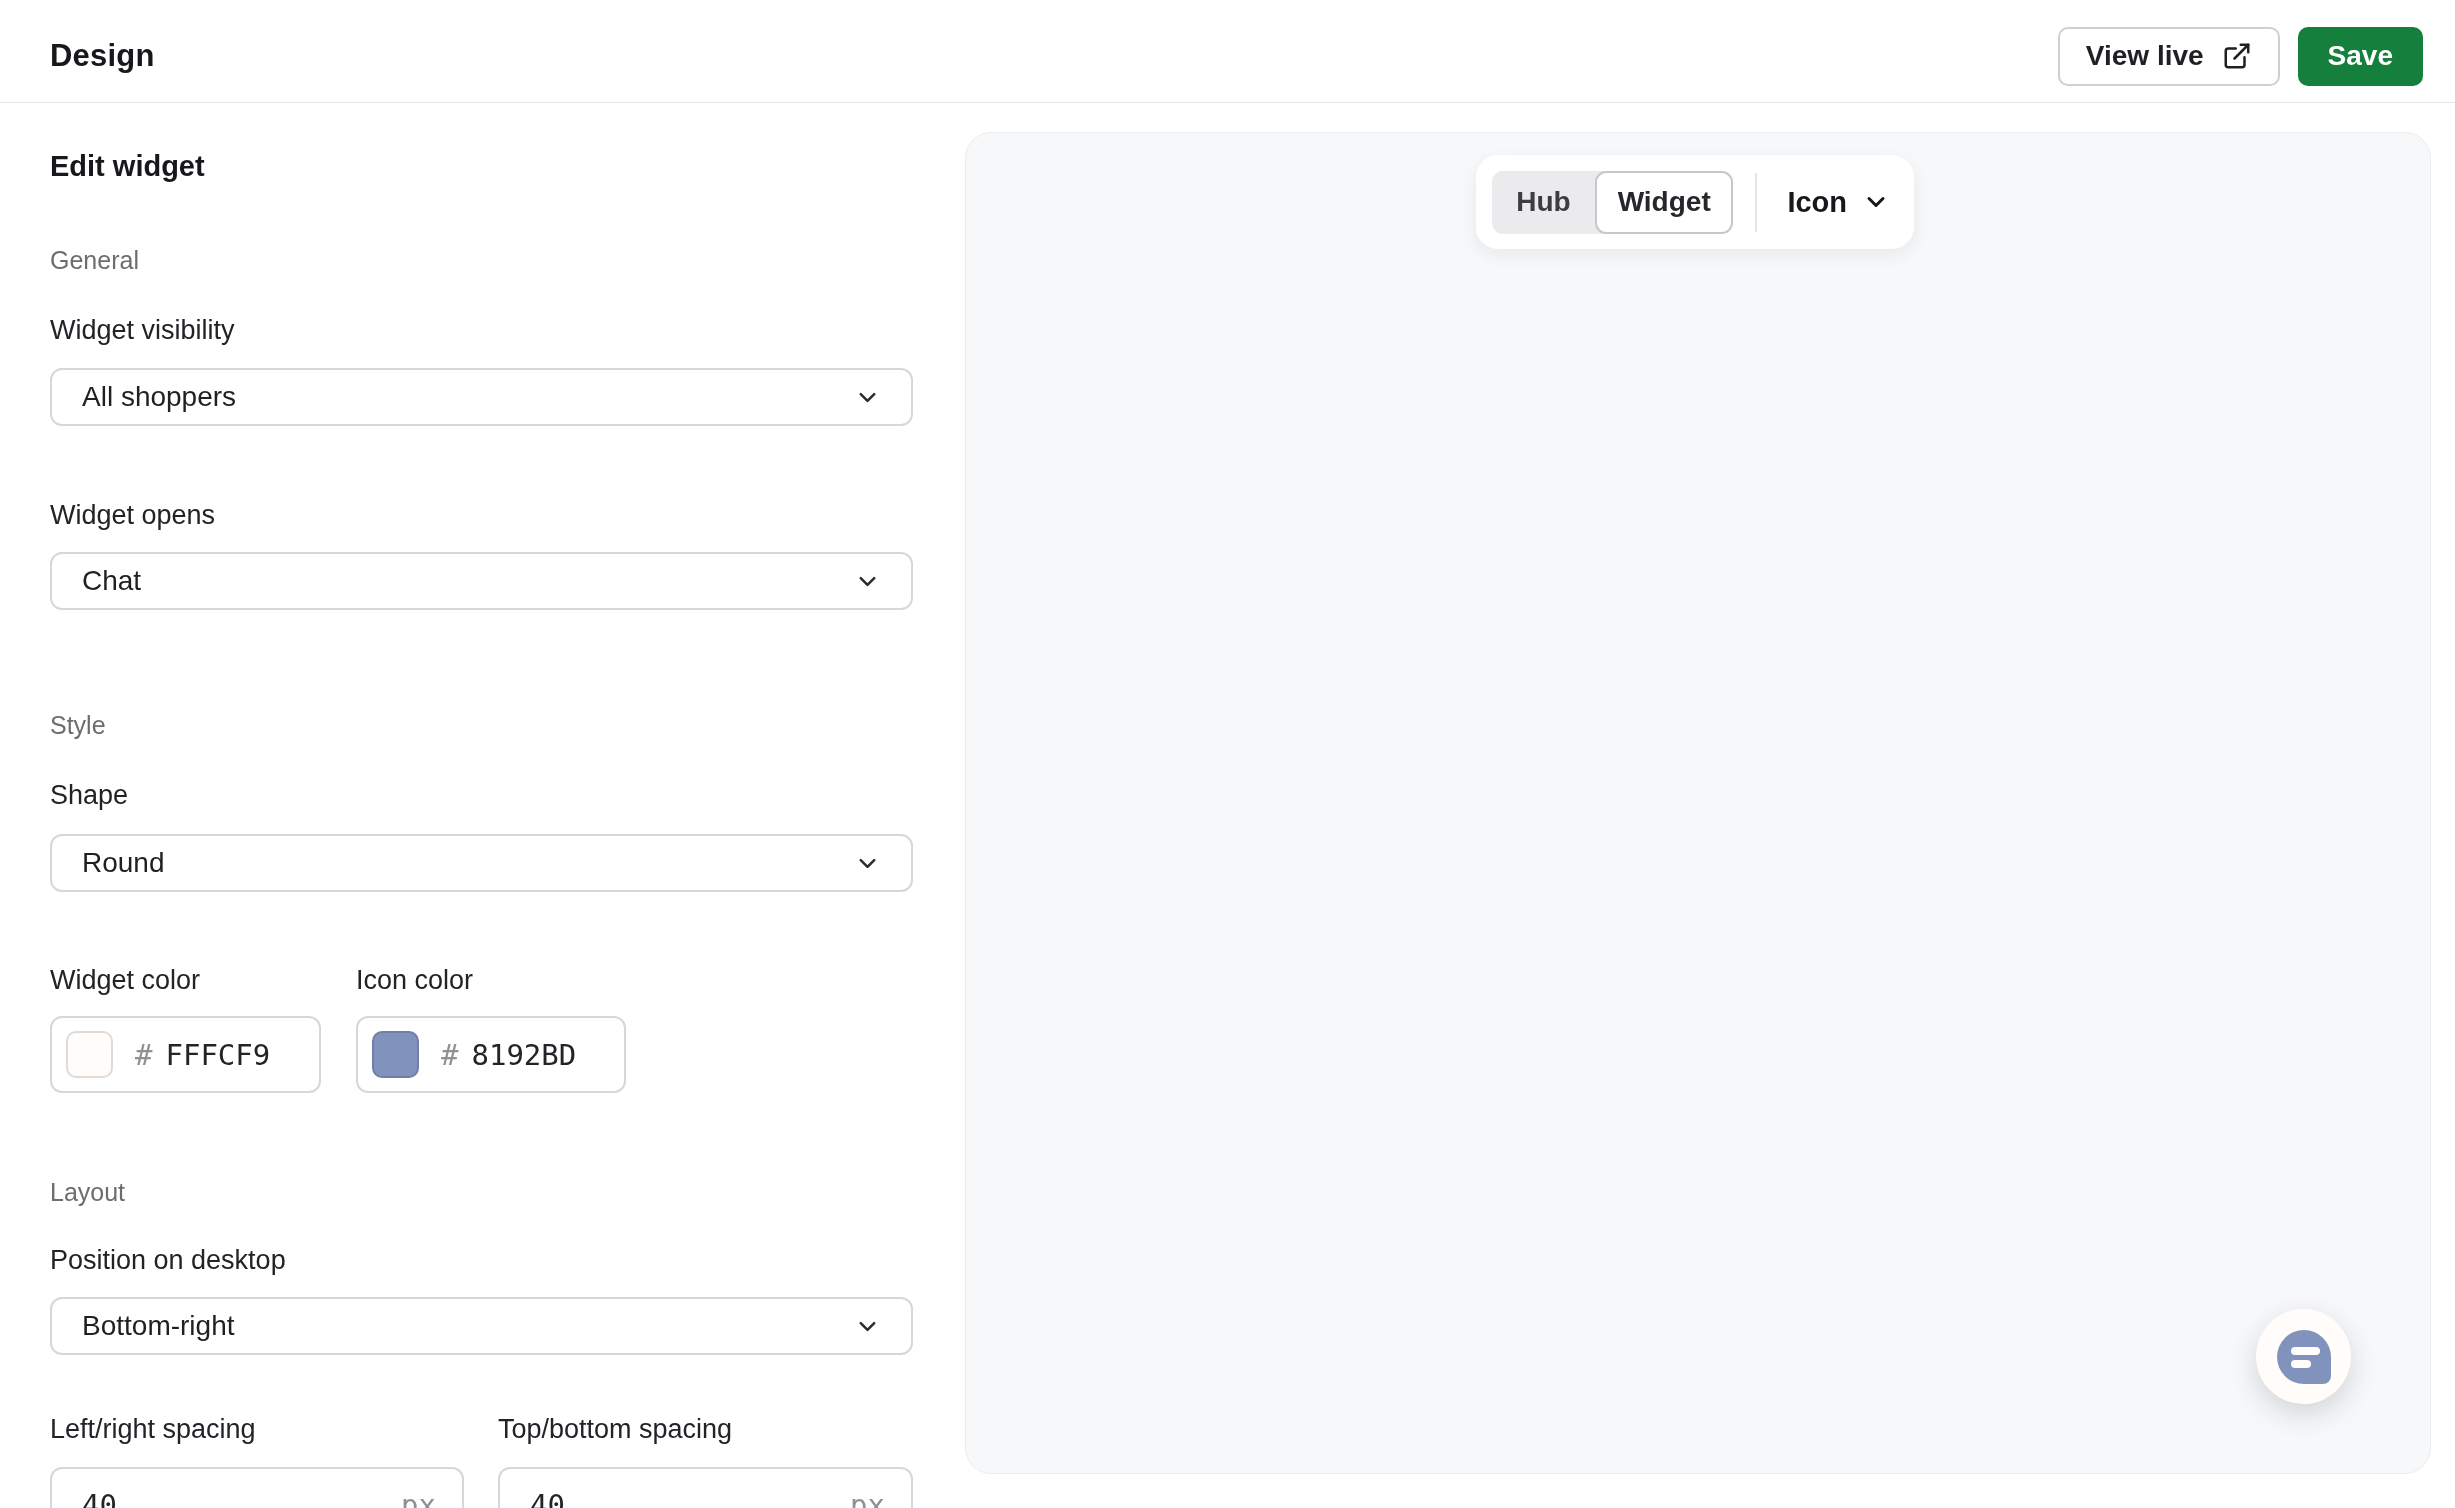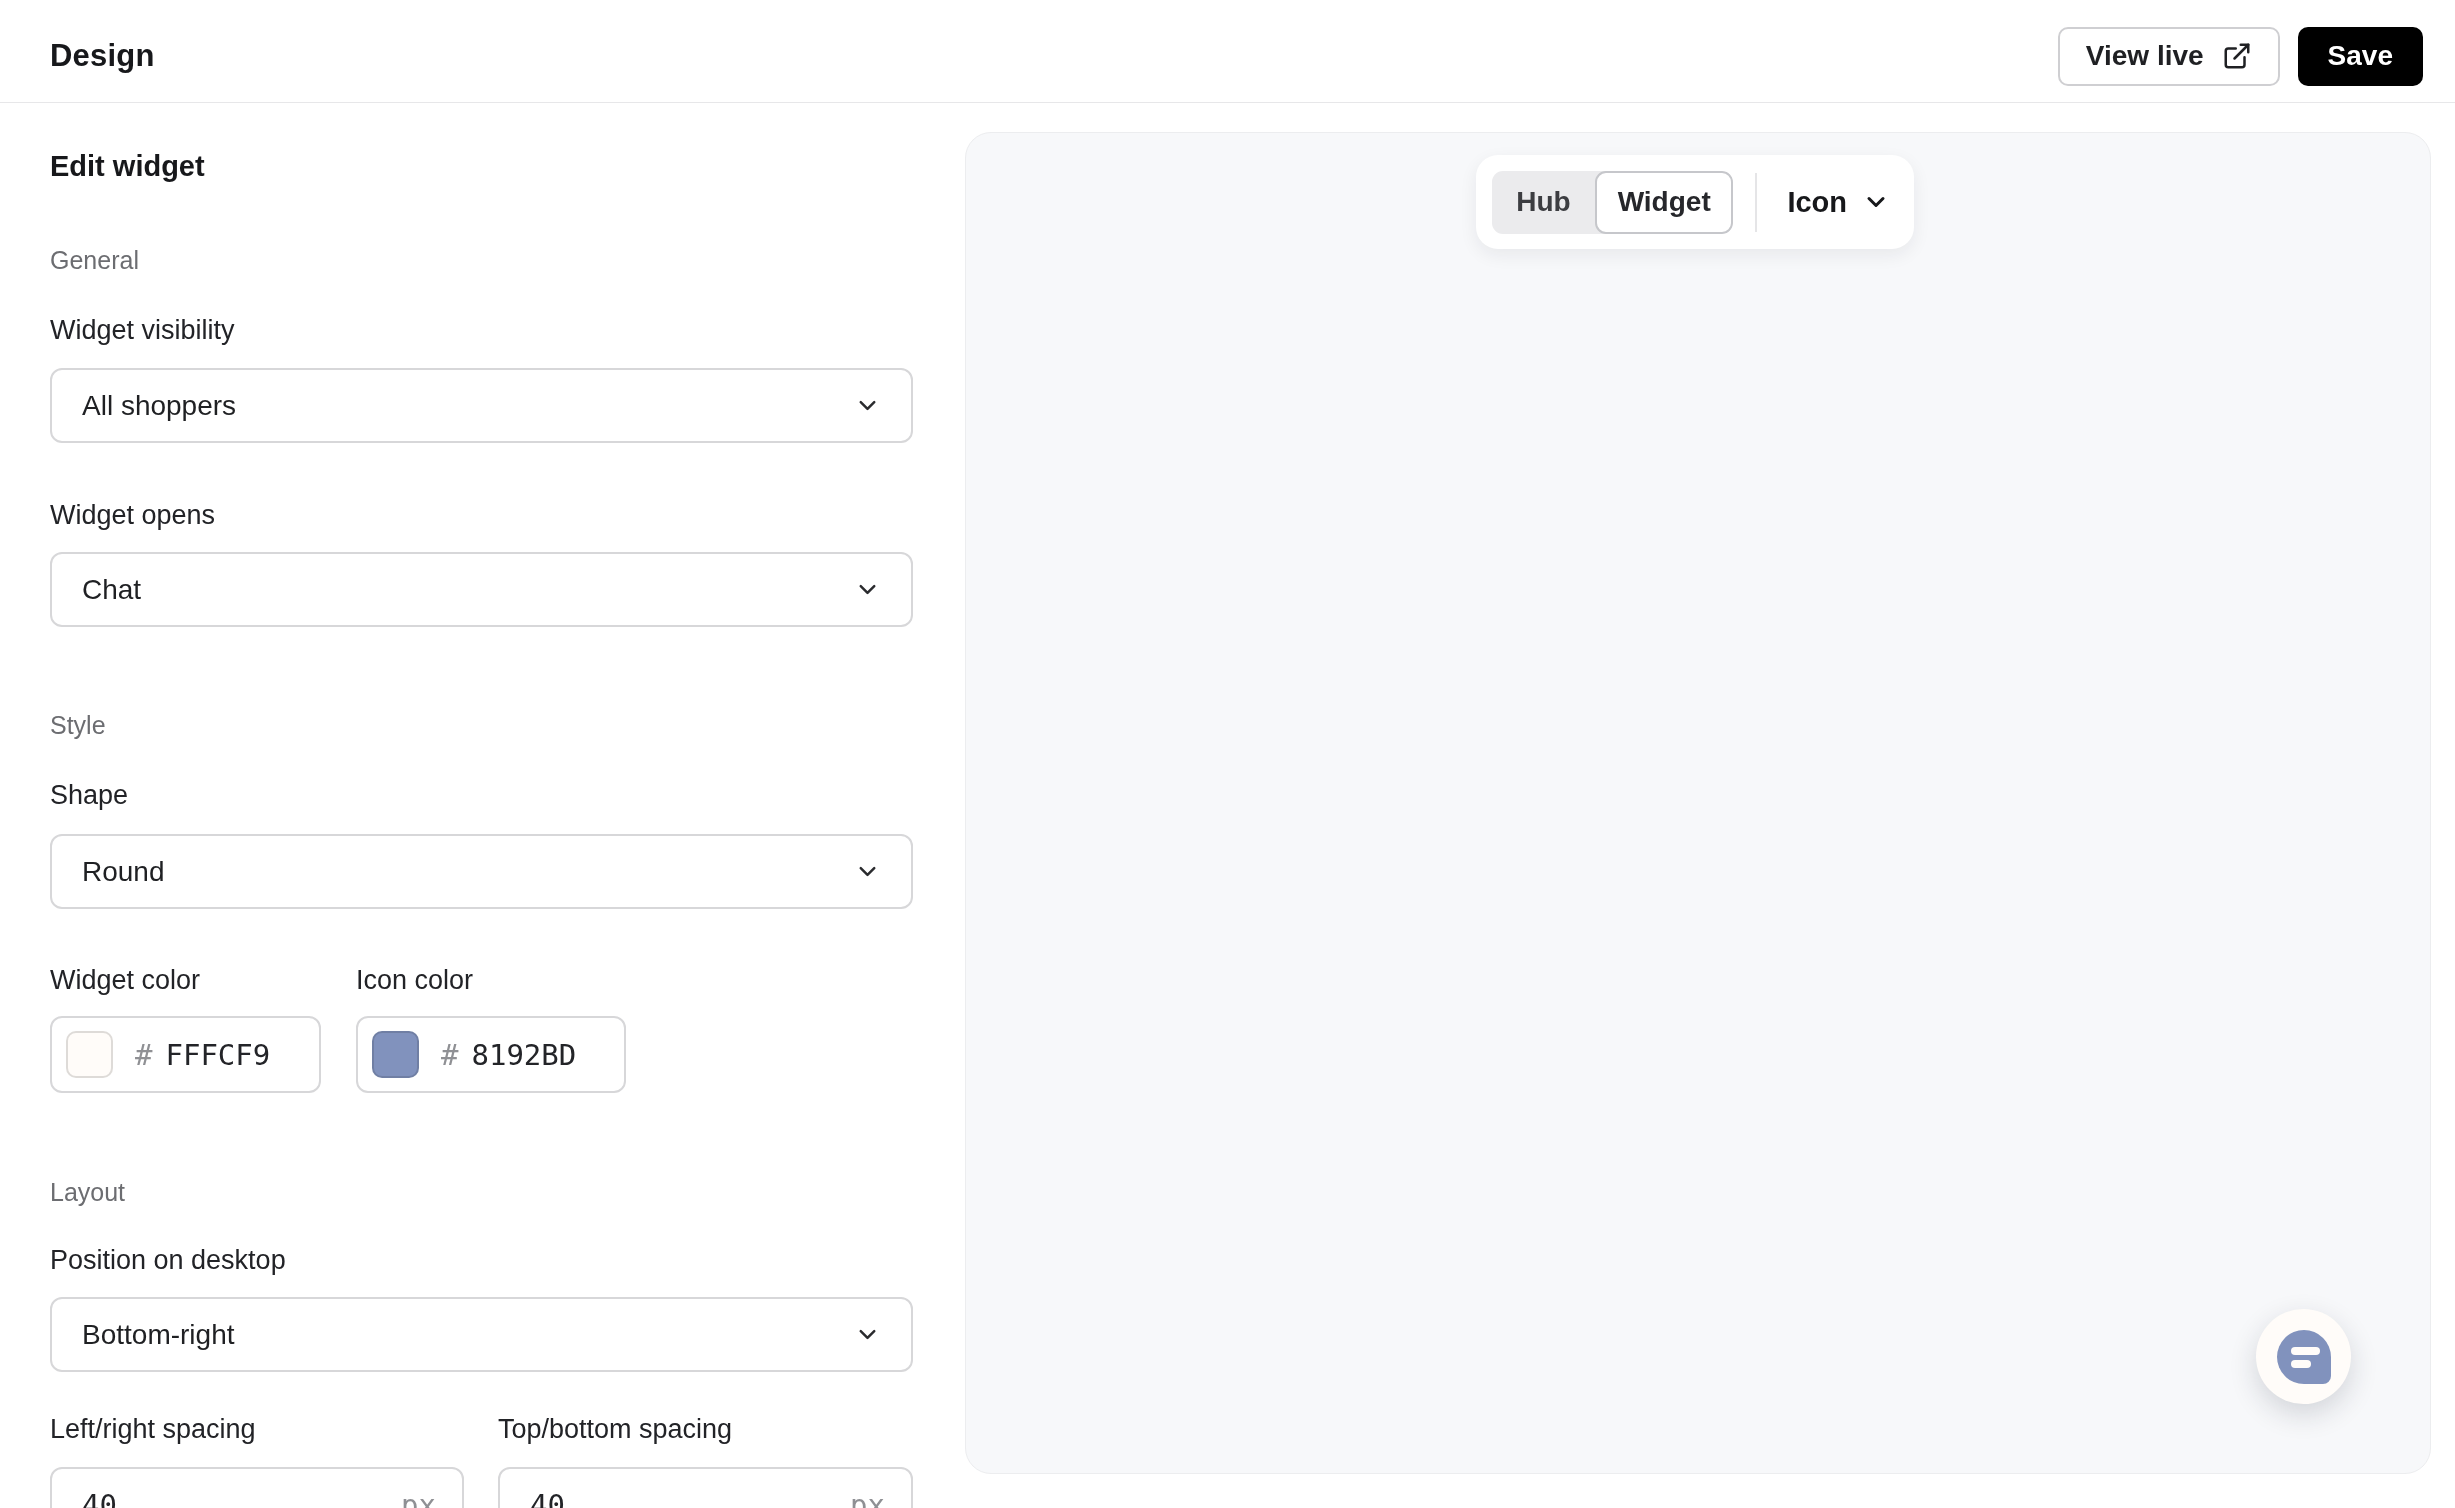--- a/index.html
+++ b/index.html
@@ -26,31 +26,31 @@
   .btn {
     height:59px; border-radius:10px; font-size:28px; font-weight:600;
     font-family:"Liberation Sans", sans-serif;
     display:flex; align-items:center; justify-content:center; cursor:pointer;
   }
   .btn-secondary {
     background:#ffffff; border:2px solid #cfcfd2; color:#1f2023;
     padding:0 26px; gap:18px;
   }
   .btn-primary {
-    background:#000000; border:none; color:#ffffff; padding:0 30px;
+    background:#15803d; border:none; color:#ffffff; padding:0 30px;
   }
   .btn .ic { display:flex; align-items:center; }
 
   
   .panel-title { position:absolute; left:50px; top:150px; font-size:29px; font-weight:700; color:#17181b; }
   .section-label { position:absolute; left:50px; font-size:25px; color:#6c6d71; }
   .field-label { position:absolute; font-size:27px; color:#222327; }
 
   .select {
-    position:absolute; left:50px; width:863px; height:75px;
+    position:absolute; left:50px; width:863px; height:58px;
     background:#ffffff; border:2px solid #d7d7d9; border-radius:12px;
     display:flex; align-items:center; justify-content:space-between;
     padding:0 30px 0 30px; font-size:28px; color:#1f2023; cursor:pointer;
   }
   .chev { display:flex; align-items:center; }
 
   .color-box {
     position:absolute; top:1016px; height:77px;
     background:#ffffff; border:2px solid #d7d7d9; border-radius:12px;
     display:flex; align-items:center; gap:22px; padding:0 24px 0 14px;

